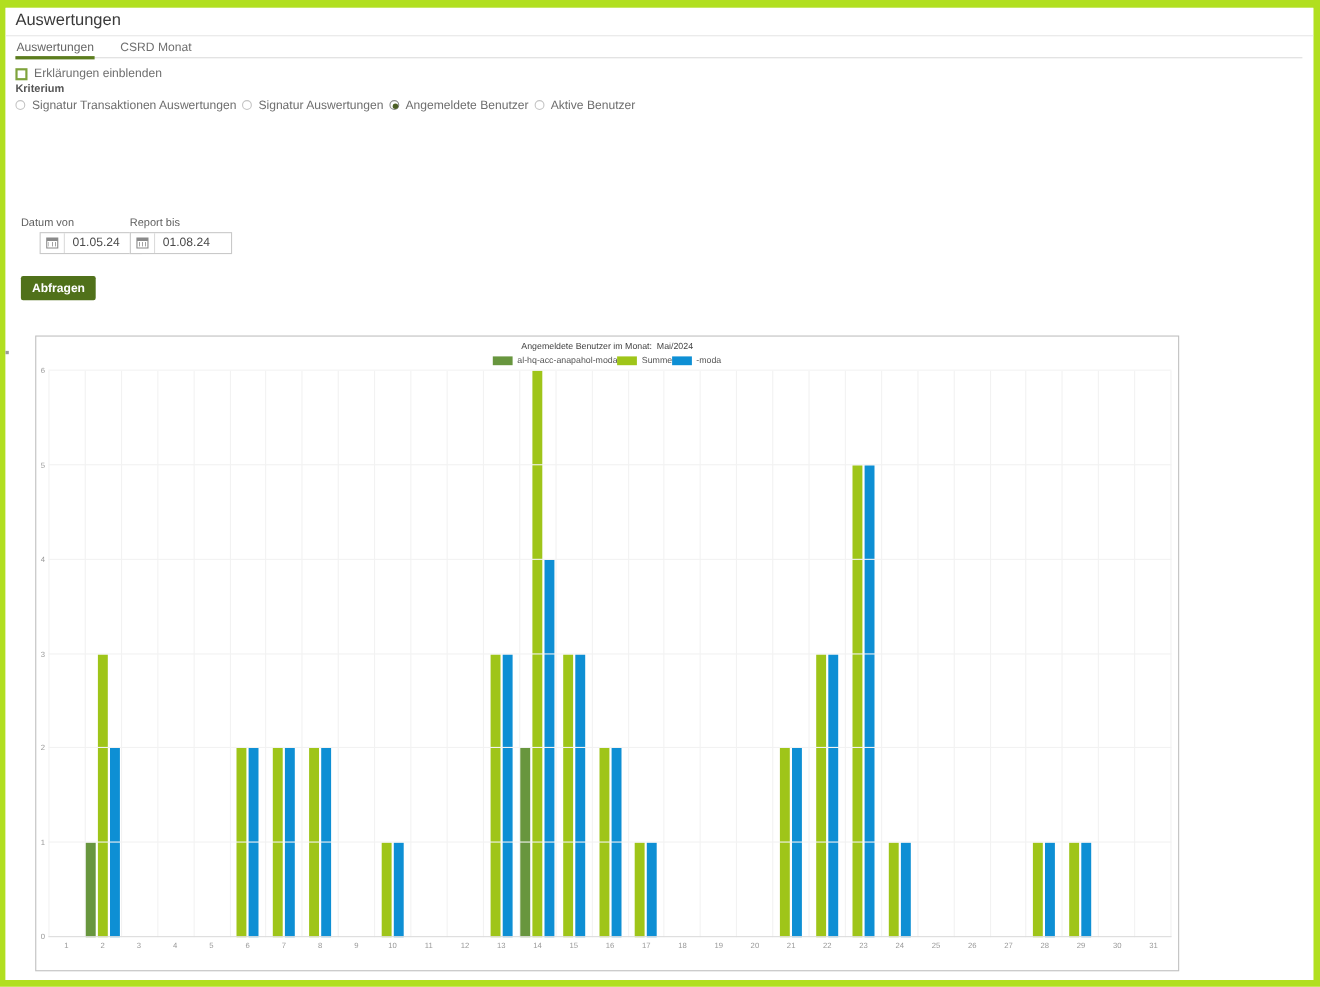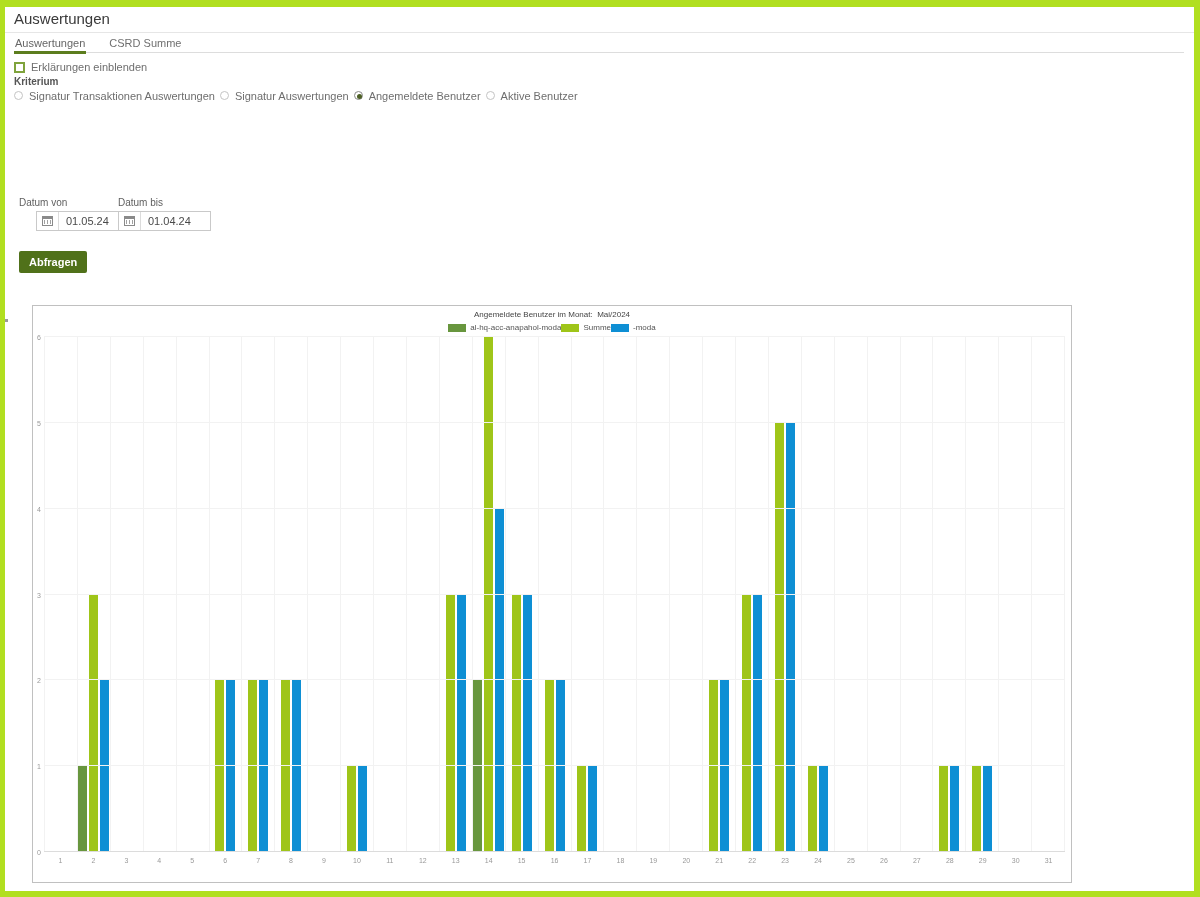--- a/index.html
+++ b/index.html
@@ -71,21 +71,21 @@
 </head>
 <body>
 
 <div id="stage">
 
   <div class="page-title">Auswertungen</div>
   <div class="title-divider"></div>
 
   <div class="tabs">
     <div class="tab active">Auswertungen</div>
-    <div class="tab">CSRD Summe</div>
+    <div class="tab">CSRD Monat</div>
   </div>
 
   <div class="checkbox-row">
     <div class="checkbox"></div>
     <span class="ctl-label">Erklärungen einblenden</span>
   </div>
 
   <div class="criterion-label">Kriterium</div>
 
   <div class="radio-group">
@@ -101,34 +101,34 @@
       <div class="radio selected"></div>
       <span class="ctl-label">Angemeldete Benutzer</span>
     </div>
     <div class="radio-row">
       <div class="radio"></div>
       <span class="ctl-label">Aktive Benutzer</span>
     </div>
   </div>
 
   <div class="date-label-von">Datum von</div>
-  <div class="date-label-bis">Datum bis</div>
+  <div class="date-label-bis">Report bis</div>
 
   <div class="date-input von">
     <div class="cal-cell">
       <div class="cal-icon"></div>
     </div>
     <span class="date-value">01.05.24</span>
   </div>
 
   <div class="date-input bis">
     <div class="cal-cell">
       <div class="cal-icon"></div>
     </div>
-    <span class="date-value">01.04.24</span>
+    <span class="date-value">01.08.24</span>
   </div>
 
   <button class="query-button">Abfragen</button>
 
   <div class="side-dash"></div>
 
   <div class="chart-box">
     <div class="chart-title">Angemeldete Benutzer im Monat:  Mai/2024</div>
     <div class="chart-legend" id="legend">
         <span class="legend-item">

